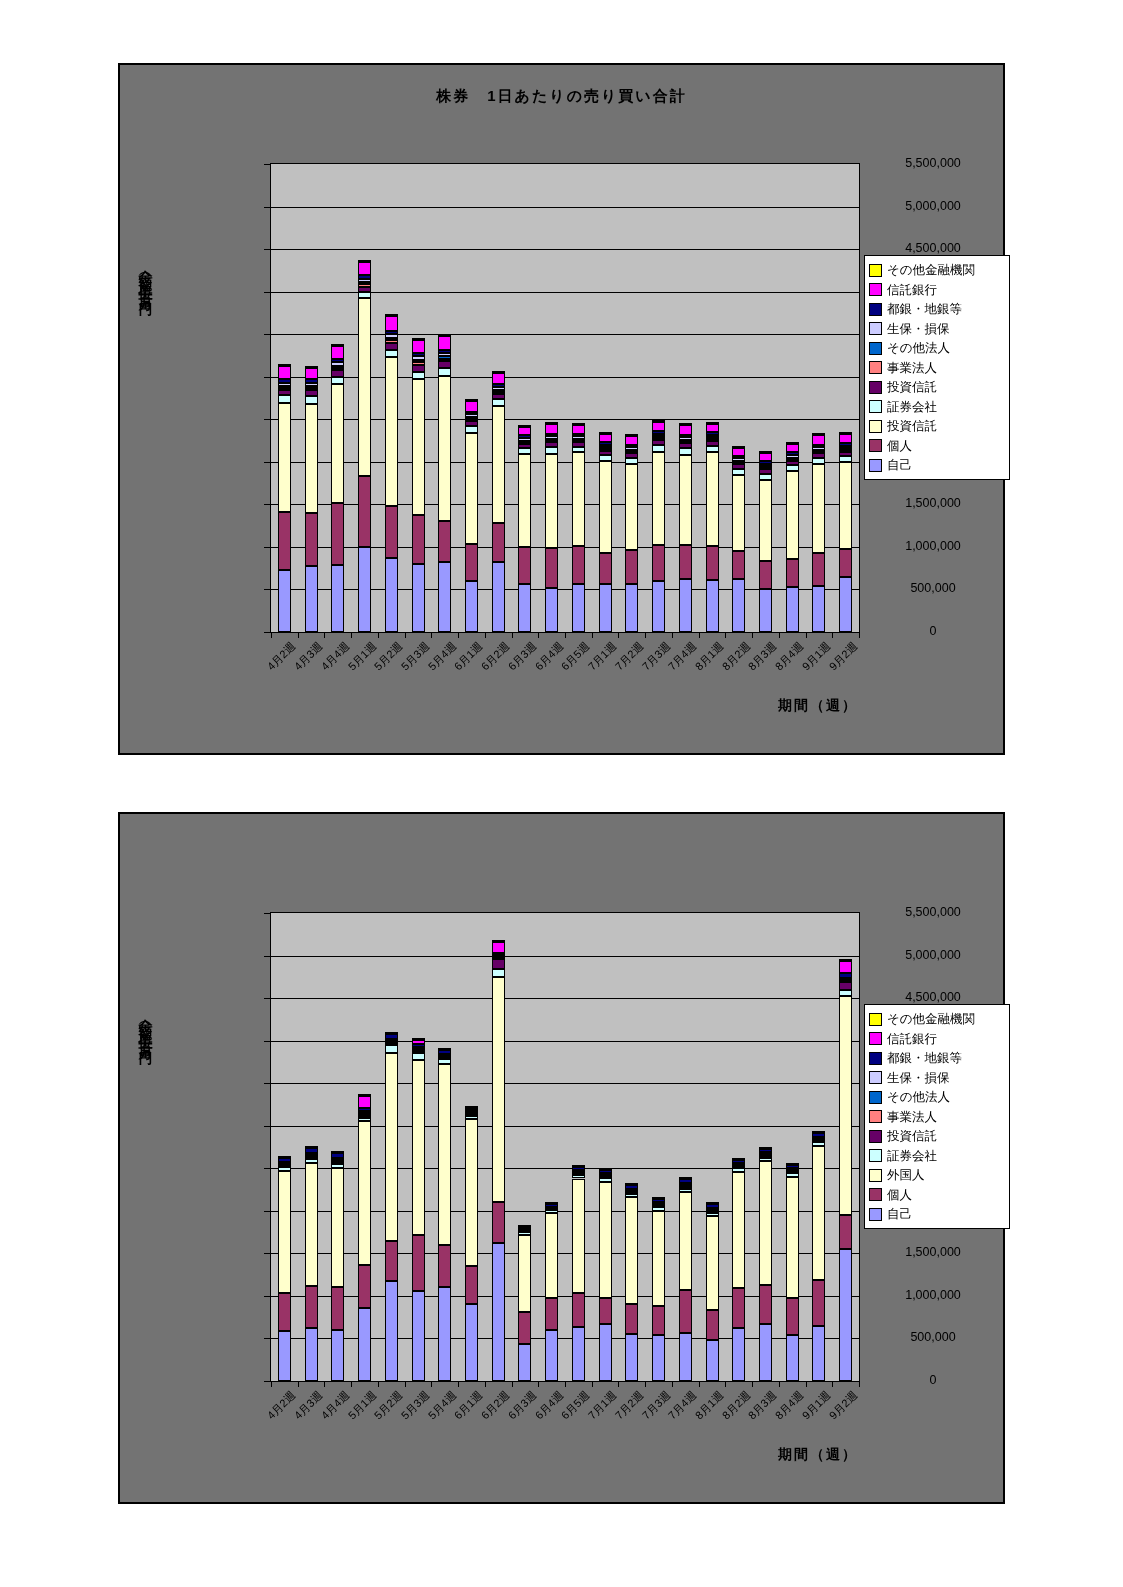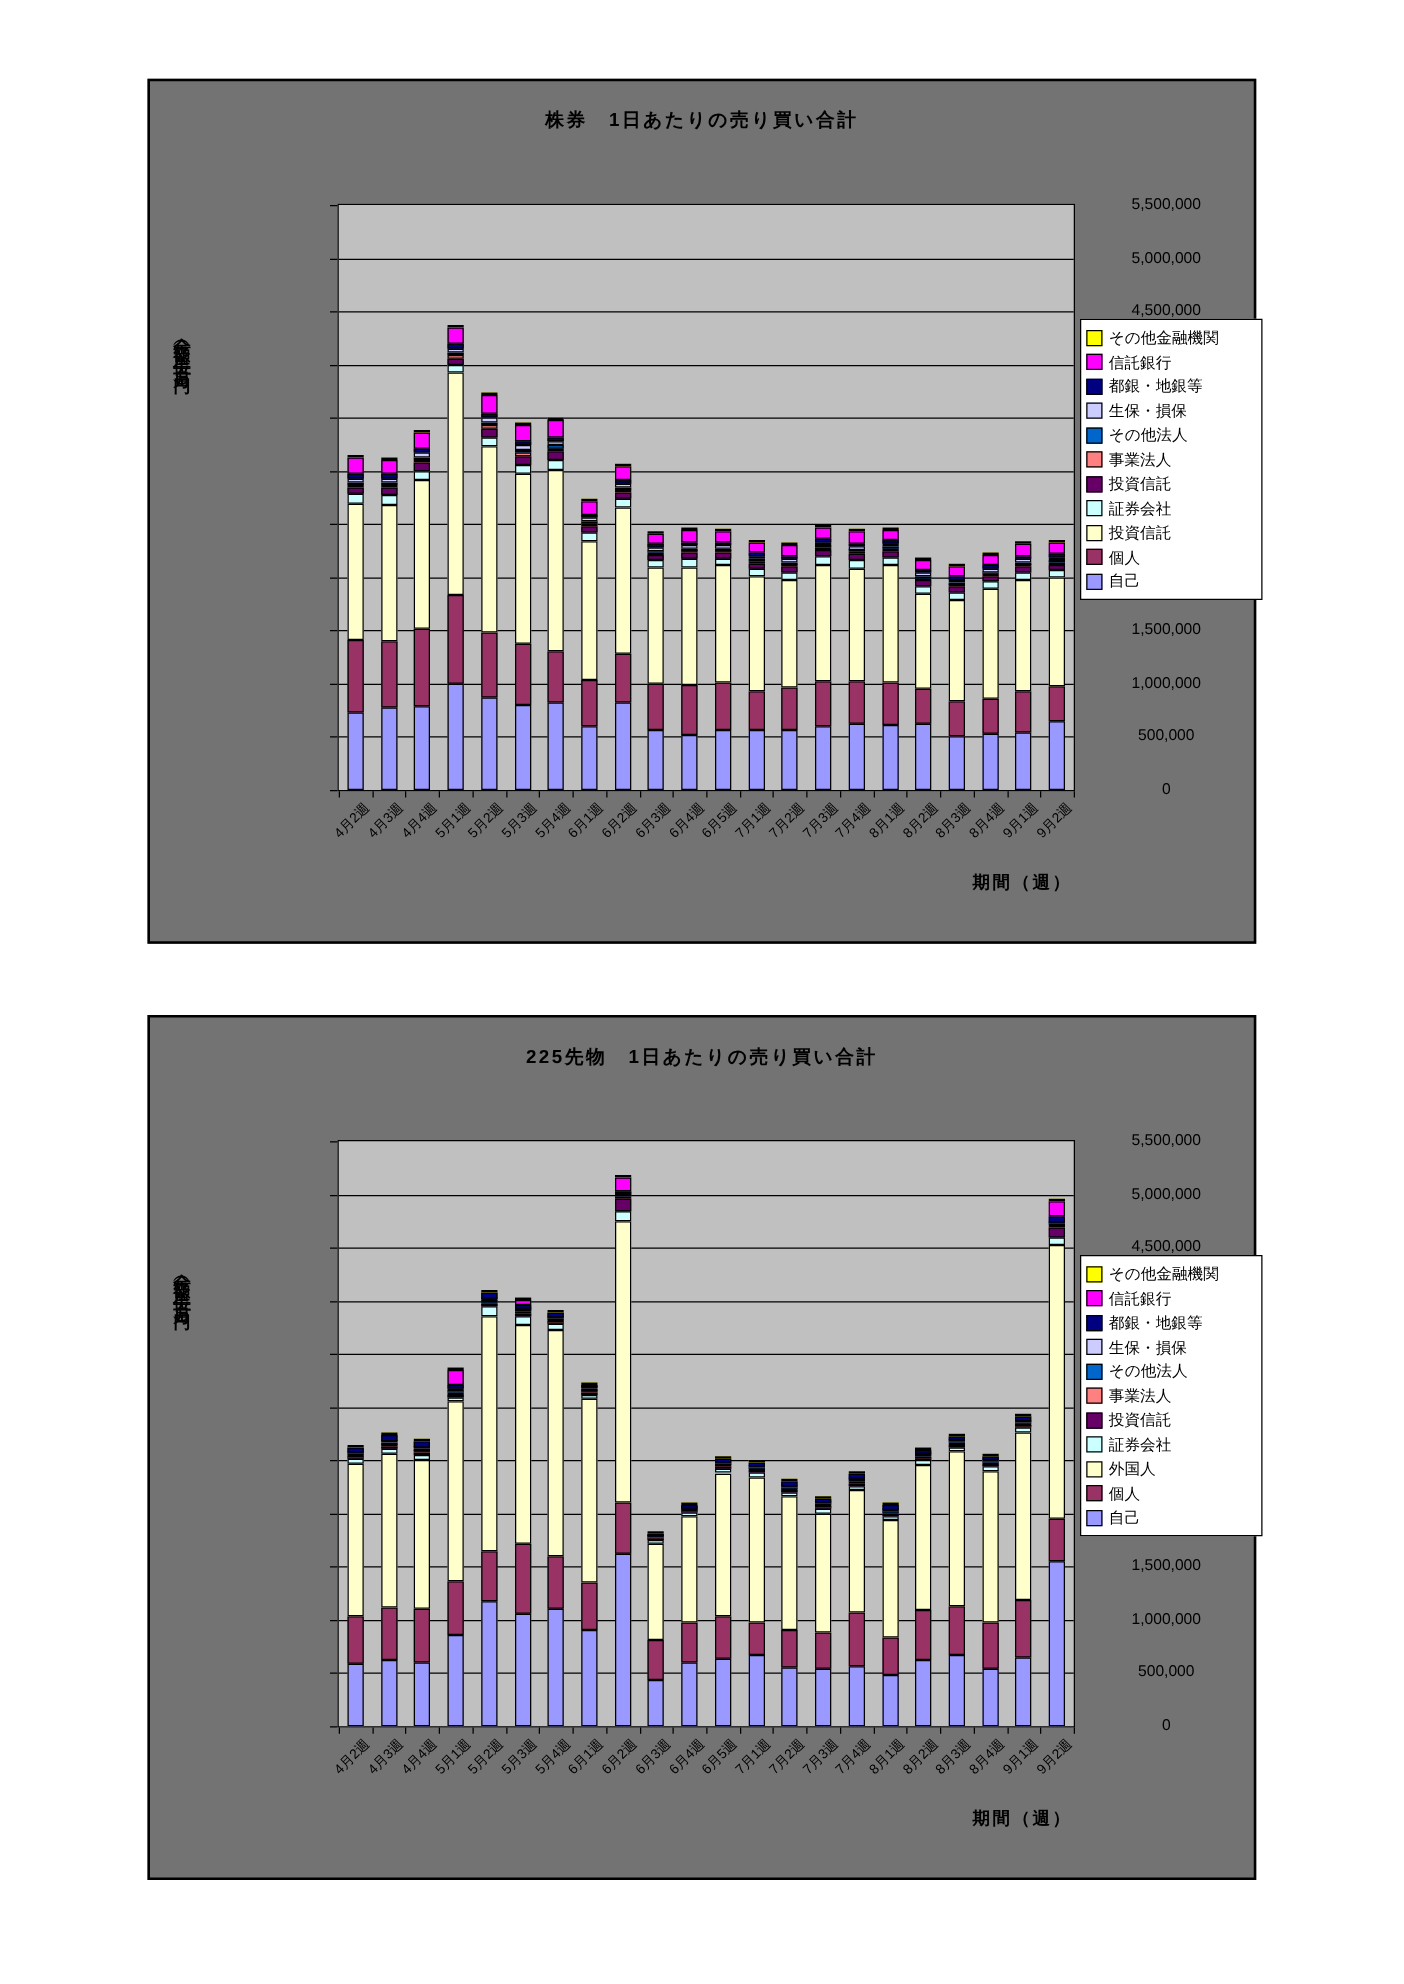--- a/index.html
+++ b/index.html
@@ -427,21 +427,20 @@
         <span>個人</span>
       </div>
       <div class="legend-item">
         <span class="legend-swatch" style="background: rgb(153, 153, 255);"></span>
         <span>自己</span>
       </div>
     </div>
 </div>
 
 <div class="chart-frame" id="chart-1">
-  <div class="chart-title">225先物　1日あたりの売り買い合計</div>
   <div class="y-axis-title">金額（単位・百万円）</div>
   <div class="y-ticks">
       <span style="top: 559px;">0</span>
       <span style="top: 516.455px;">500,000</span>
       <span style="top: 473.909px;">1,000,000</span>
       <span style="top: 431.364px;">1,500,000</span>
       <span style="top: 388.818px;">2,000,000</span>
       <span style="top: 346.273px;">2,500,000</span>
       <span style="top: 303.727px;">3,000,000</span>
       <span style="top: 261.182px;">3,500,000</span>

